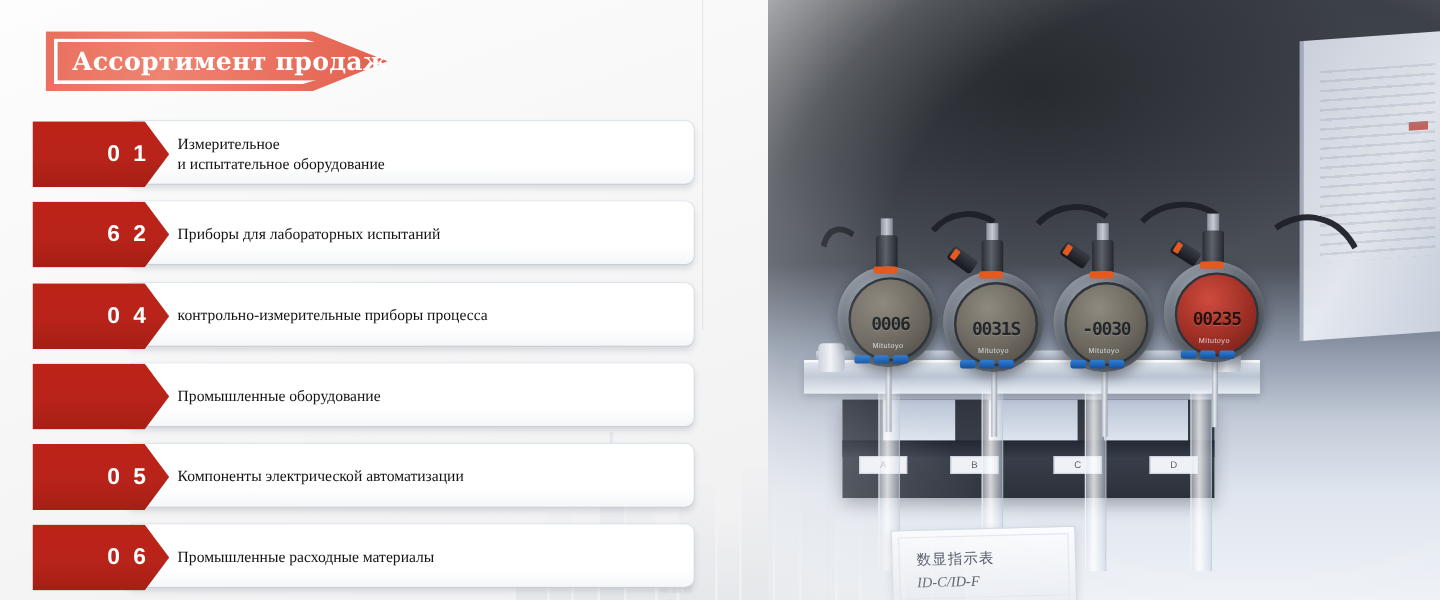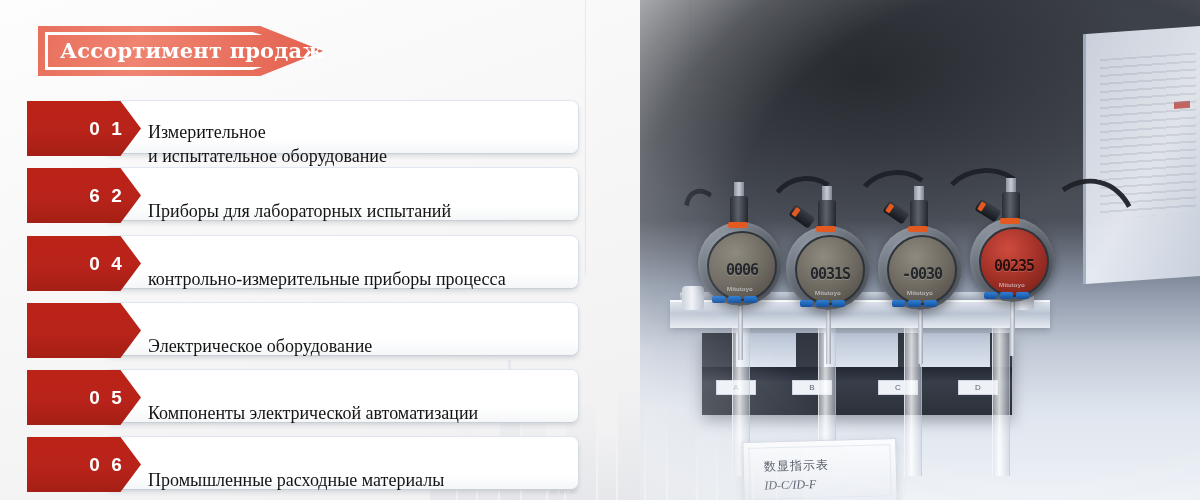--- a/index.html
+++ b/index.html
@@ -409,28 +409,28 @@
     font-family: Liberation Sans, sans-serif;
     font-weight: bold;
     font-size: 19px;
     color: #ffffff;
     letter-spacing: 3px;
     margin-left: 33px;
   }
   .row .label {
     position: absolute;
     left: 121px;
-    top: 16px;
+    top: 0;
     width: 420px;
     height: 55px;
     display: flex;
     flex-direction: column;
     justify-content: center;
     font-family: "Liberation Serif", serif;
-    font-size: 18px;
+    font-size: 13px;
     color: #141414;
     line-height: 1.28;
   }
   .row .label span { display: block; }
 </style>
 </head>
 <body>
 
 <div id="stage">
 
@@ -612,21 +612,21 @@
       <div class="num">0 4</div>
       <div class="label">
         <span>контрольно-измерительные приборы процесса</span>
       </div>
     </div>
 
     <div class="row" style="top:303px;">
       <div class="card"></div>
       <div class="badge"></div>
       <div class="label">
-        <span>Электрическое оборудование</span>
+        <span>Промышленные оборудование</span>
       </div>
     </div>
 
     <div class="row" style="top:370px;">
       <div class="card"></div>
       <div class="badge"></div>
       <div class="num">0 5</div>
       <div class="label">
         <span>Компоненты электрической автоматизации</span>
       </div>

